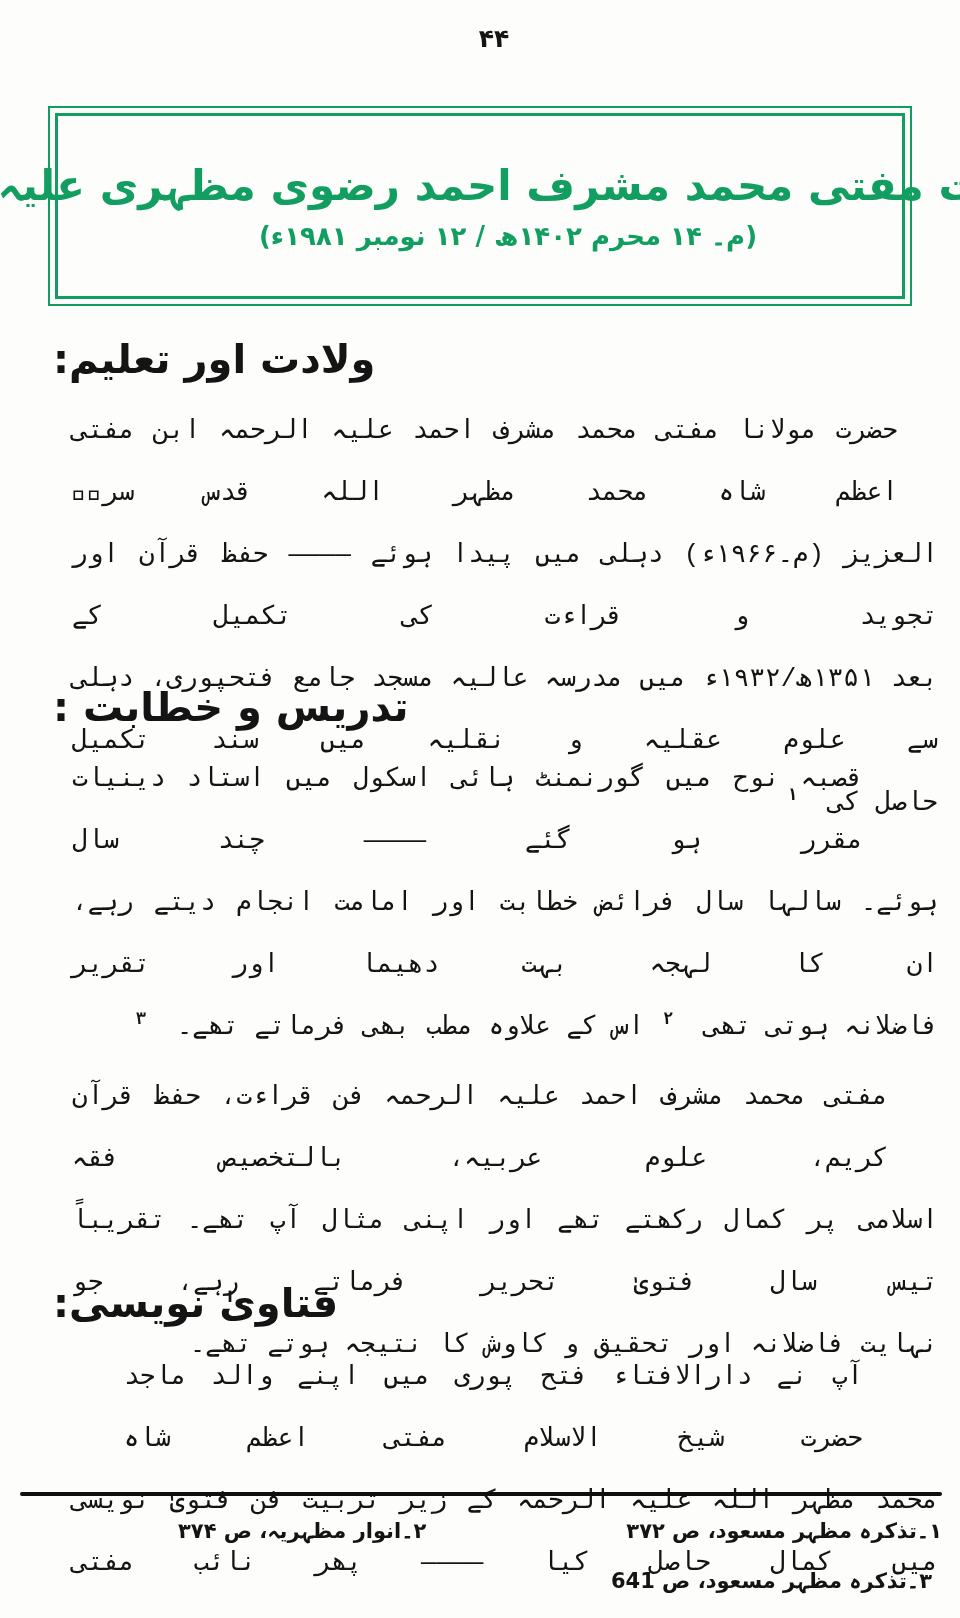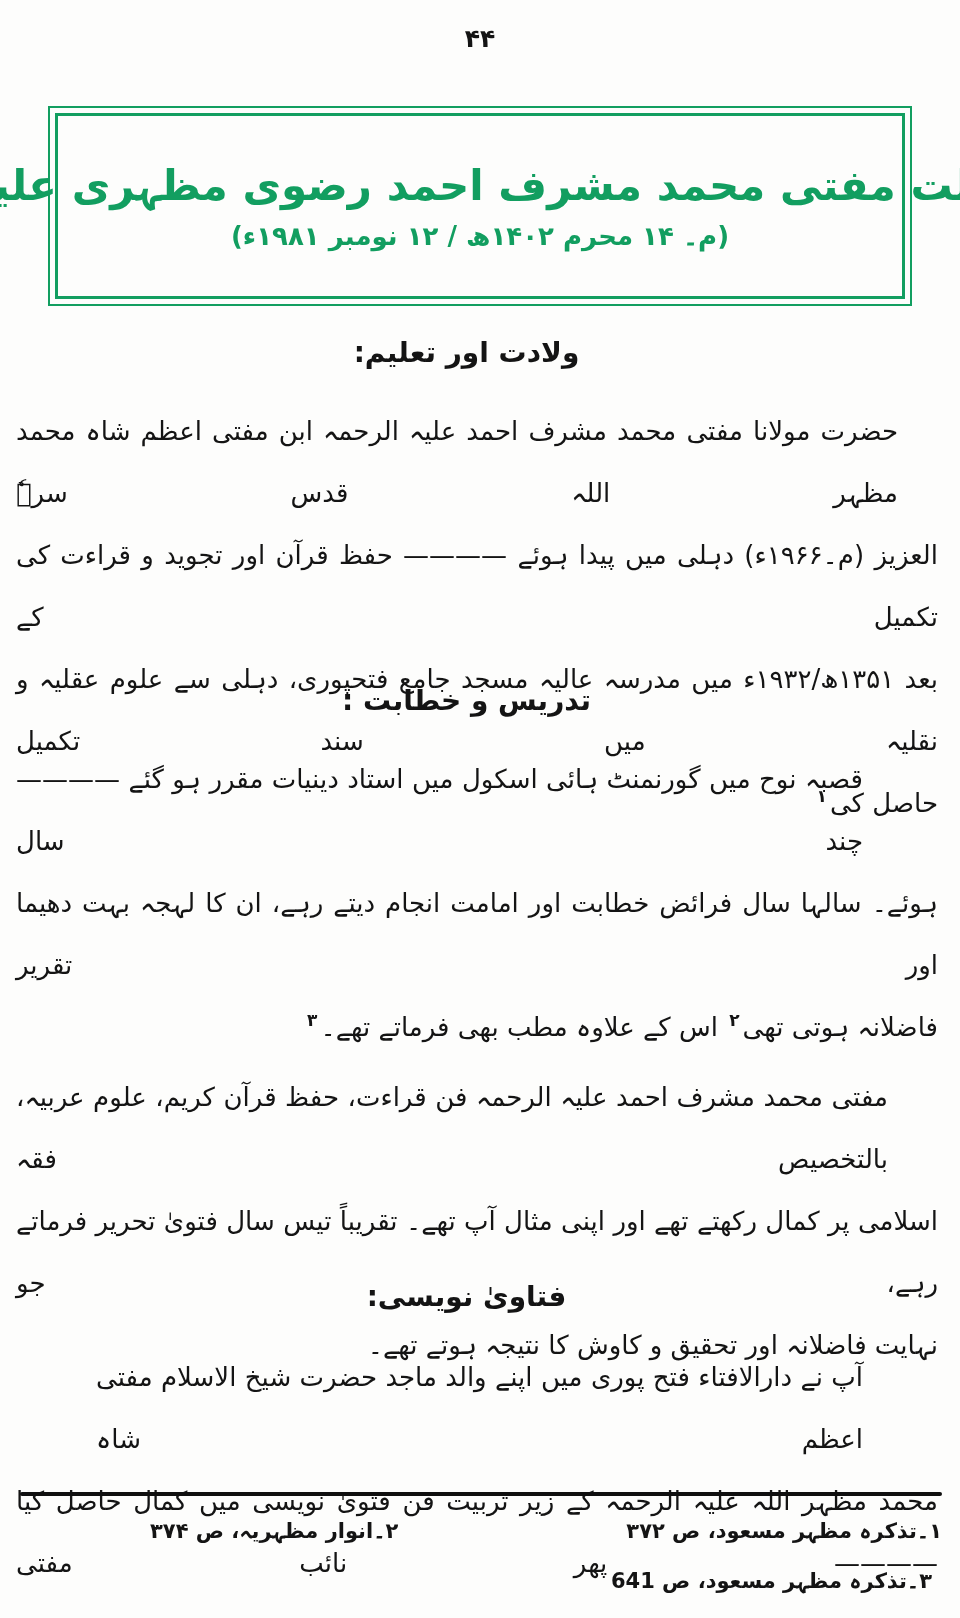--- a/index.html
+++ b/index.html
@@ -1,19 +1,19 @@
 <!DOCTYPE html>
 <html lang="ur" dir="rtl"><head>
 <meta charset="utf-8">
 <style>
   :root{
     --green:#129e60;
     --ink:#141414;
   }
-  *{box-sizing:border-box;}
+  *{box-sizing:border-box;padding-left:28px;}
   html,body{margin:0;padding:0;}
   body{
     width:960px;height:1618px;
     background:#fdfdfc;
     font-family:"DejaVu Sans", sans-serif;
     color:var(--ink);
     direction:rtl;
     position:relative;
     overflow:hidden;
   }
@@ -38,26 +38,26 @@
   .titleline{
     color:var(--green);font-weight:bold;font-size:42px;line-height:1.2;
     text-align:center;white-space:nowrap;
   }
   .titledate{
     color:var(--green);font-weight:bold;font-size:26px;text-align:center;
   }
 
   .hdg{
     position:absolute;right:52px;left:25px;
-    text-align:center;font-size:28px;font-weight:bold;
+    text-align:left;font-size:40px;font-weight:bold;
     letter-spacing:-0.5px;
   }
   .para{
     position:absolute;right:22px;left:16px;
-    font-size:26px;line-height:62px;
+    font-size:26px;line-height:62px;font-family:Liberation Mono, monospace;
   }
   .ln{
     text-align:justify;text-align-last:justify;
     white-space:normal;
   }
   .ln-short{text-align-last:right;}
   .ind-40{padding-right:40px;}
   .ind-75{padding-right:75px;}
   .ind-50{padding-right:50px;}
   .endpad-80{padding-left:80px;}

